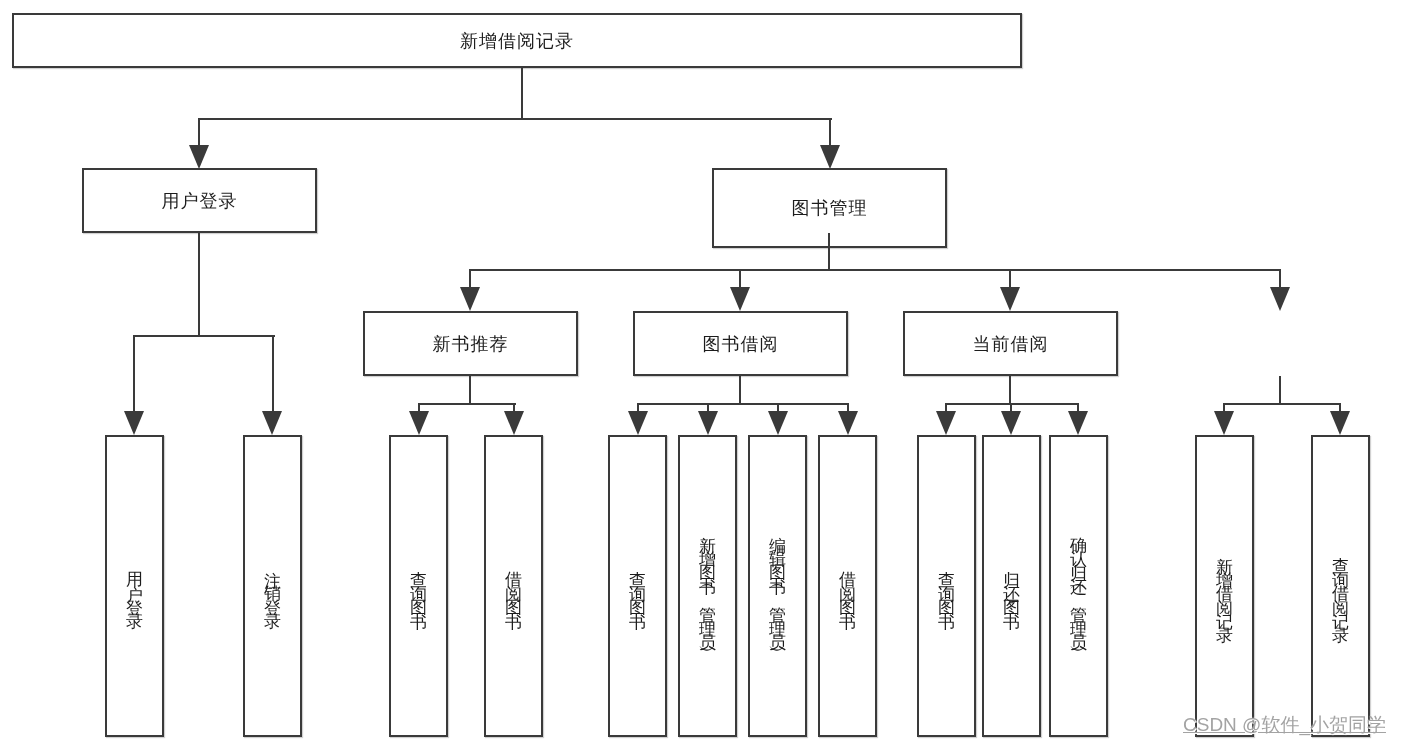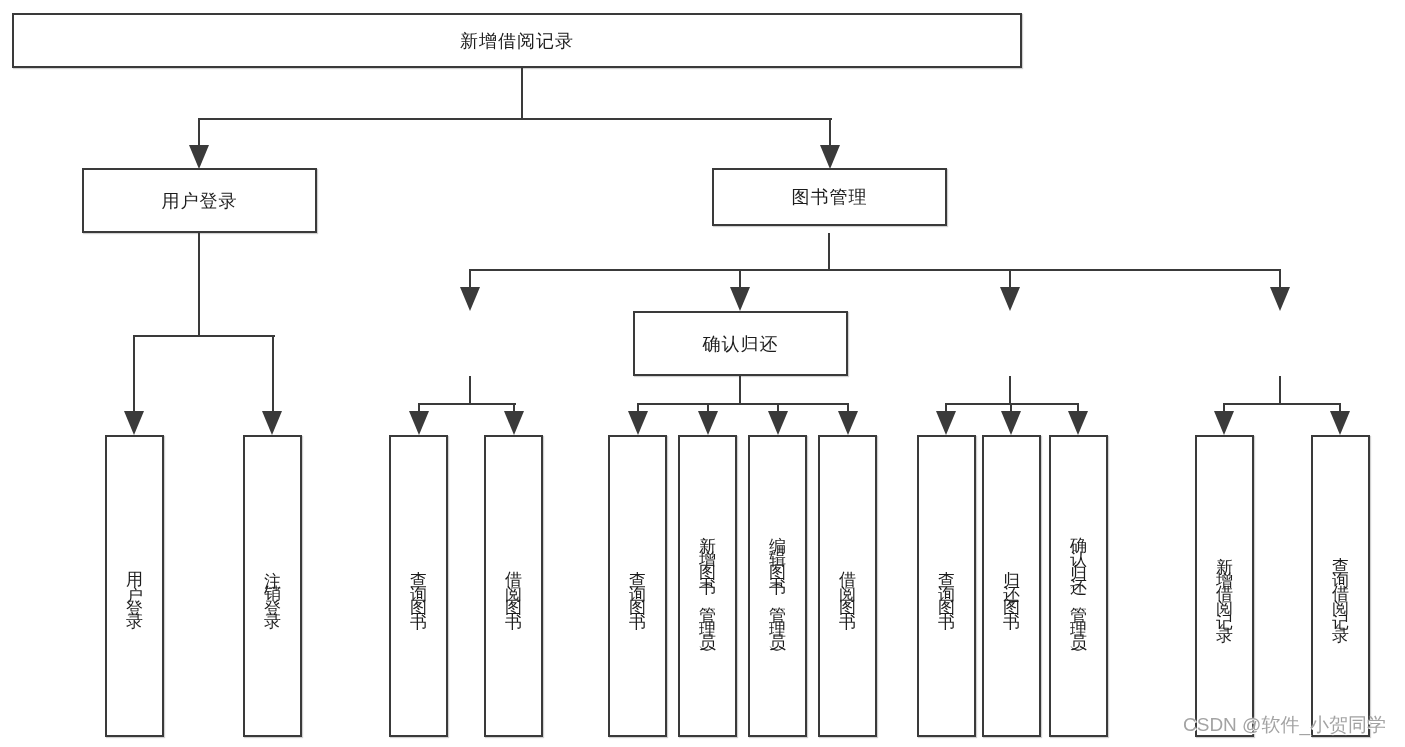--- a/index.html
+++ b/index.html
@@ -31,20 +31,21 @@
   .arrow{
     position:absolute;width:0;height:0;
     border-left:10px solid transparent;border-right:10px solid transparent;
     border-top:24px solid var(--line,#3a3a3a);
   }
   .watermark{
     position:absolute;left:1183px;top:712px;
     font-size:19px;color:var(--watermark,#a3a3a3);
     text-shadow:0 0 2px #ffffff,1px 1px 0 #ffffff;
     white-space:nowrap;
+    text-decoration:underline;
   }
 </style>
 </head>
 <body>
 
 <div class="canvas">
 
   <div class="hnode" style="left:12px;top:13px;width:1010px;height:55px">
     <span>新增借阅记录</span>
   </div>
@@ -52,21 +53,21 @@
   <div class="line" style="left:521px;top:68px;width:2px;height:52px"></div>
   <div class="line" style="left:198px;top:118px;width:634px;height:2px"></div>
   <div class="line" style="left:198px;top:118px;width:2px;height:30px"></div>
   <div class="arrow" style="left:189px;top:145px"></div>
   <div class="line" style="left:829px;top:118px;width:2px;height:30px"></div>
   <div class="arrow" style="left:820px;top:145px"></div>
 
   <div class="hnode" style="left:82px;top:168px;width:235px;height:65px">
     <span>用户登录</span>
   </div>
-  <div class="hnode" style="left:712px;top:168px;width:235px;height:58px">
+  <div class="hnode" style="left:712px;top:168px;width:235px;height:80px">
     <span>图书管理</span>
   </div>
 
   <div class="line" style="left:198px;top:233px;width:2px;height:103px"></div>
   <div class="line" style="left:133px;top:335px;width:142px;height:2px"></div>
   <div class="line" style="left:133px;top:335px;width:2px;height:80px"></div>
   <div class="arrow" style="left:124px;top:411px"></div>
   <div class="line" style="left:272px;top:335px;width:2px;height:80px"></div>
   <div class="arrow" style="left:262px;top:411px"></div>
 
@@ -74,22 +75,28 @@
   <div class="line" style="left:469px;top:269px;width:812px;height:2px"></div>
   <div class="line" style="left:469px;top:269px;width:2px;height:22px"></div>
   <div class="arrow" style="left:460px;top:287px"></div>
   <div class="line" style="left:739px;top:269px;width:2px;height:22px"></div>
   <div class="arrow" style="left:730px;top:287px"></div>
   <div class="line" style="left:1009px;top:269px;width:2px;height:22px"></div>
   <div class="arrow" style="left:1000px;top:287px"></div>
   <div class="line" style="left:1279px;top:269px;width:2px;height:22px"></div>
   <div class="arrow" style="left:1270px;top:287px"></div>
 
+  <div class="hnode" style="left:363px;top:311px;width:215px;height:65px">
+    <span>新书推荐</span>
+  </div>
   <div class="hnode" style="left:633px;top:311px;width:215px;height:65px">
-    <span>确认归还</span>
+    <span>图书借阅</span>
+  </div>
+  <div class="hnode" style="left:903px;top:311px;width:215px;height:65px">
+    <span>当前借阅</span>
   </div>
 
   <div class="line" style="left:469px;top:376px;width:2px;height:28px"></div>
   <div class="line" style="left:418px;top:403px;width:98px;height:2px"></div>
   <div class="line" style="left:418px;top:403px;width:2px;height:12px"></div>
   <div class="arrow" style="left:409px;top:411px"></div>
   <div class="line" style="left:513px;top:403px;width:2px;height:12px"></div>
   <div class="arrow" style="left:504px;top:411px"></div>
 
   <div class="line" style="left:739px;top:376px;width:2px;height:28px"></div>

